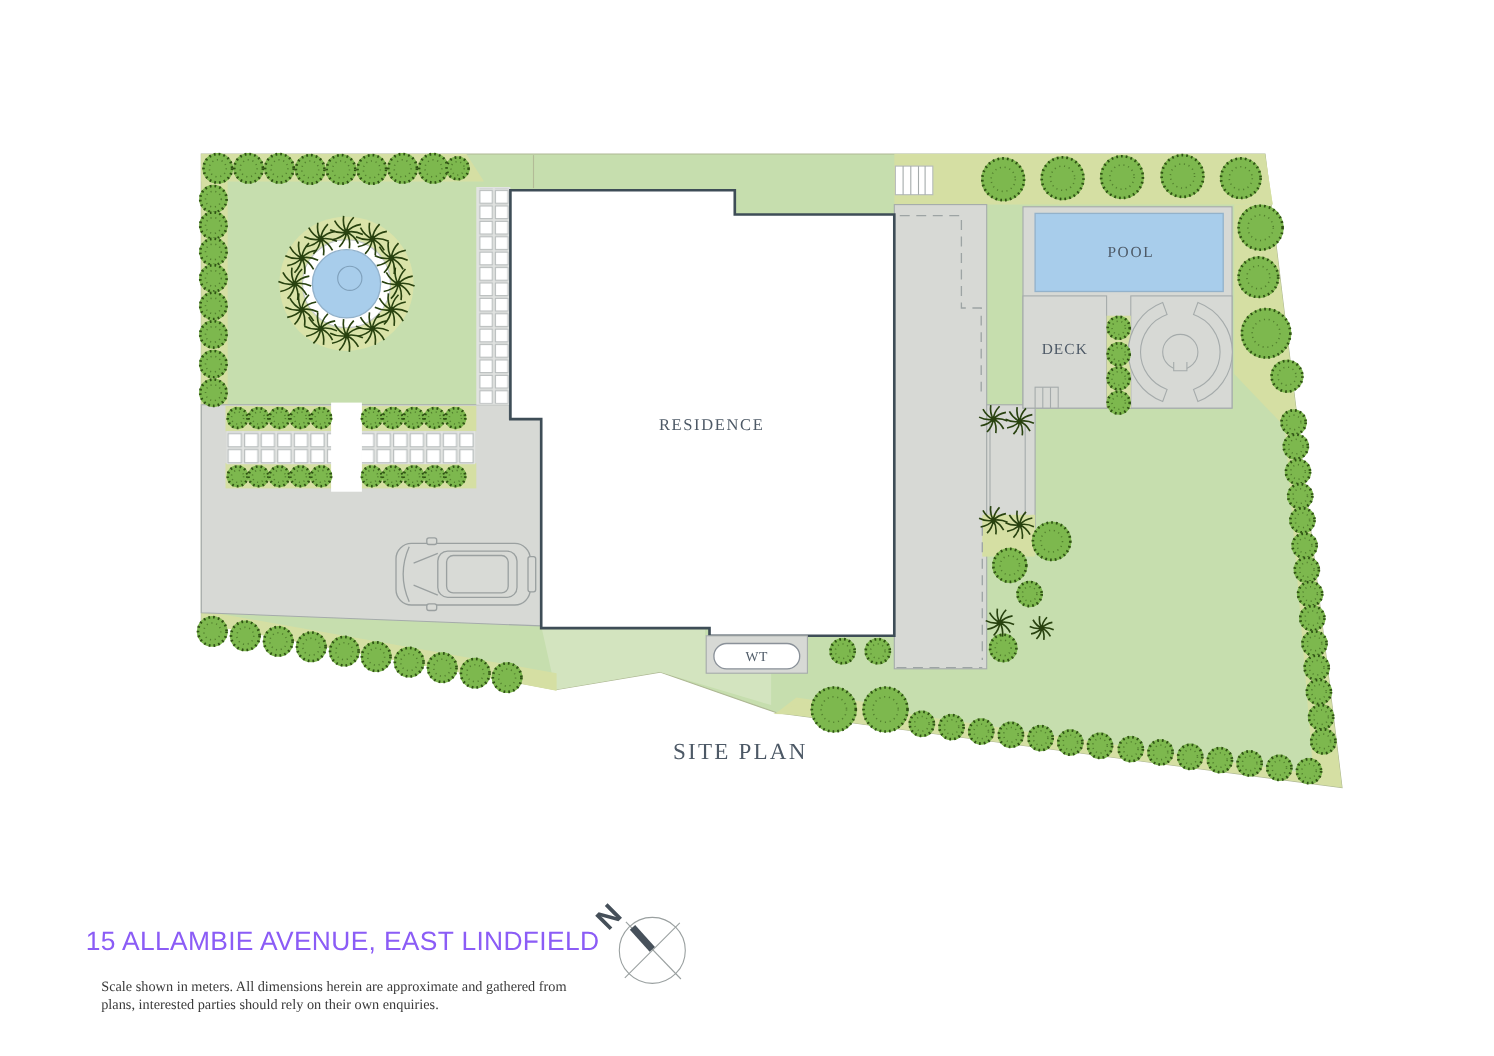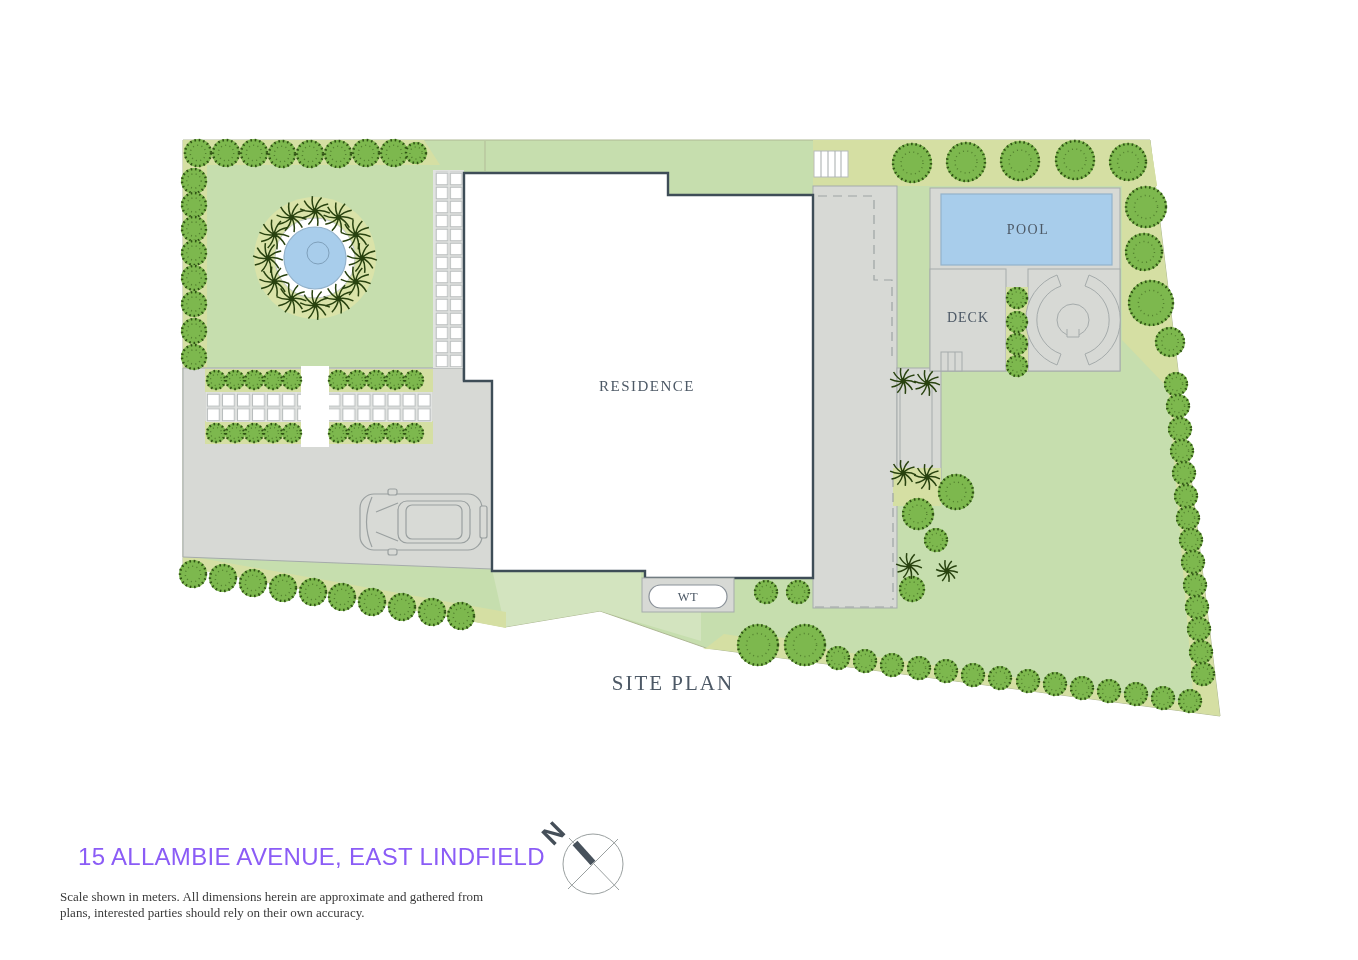--- a/index.html
+++ b/index.html
@@ -24,21 +24,21 @@
   .carstroke  {fill:none;stroke:#9aa0a0;stroke-width:1.2;}
   text.label  {fill:var(--c-label-text,#4d5966);font-family:"Liberation Serif",serif;}
   .compass-line{stroke:#9aa0a0;stroke-width:1;fill:none;}
   .needle     {stroke:#47515b;stroke-width:6.5;}
   .northtxt   {fill:#454f59;font-family:"Liberation Sans",sans-serif;font-weight:bold;}
   
   #footer{position:absolute;left:60px;top:825px;color:#3d3d3d;}
   #footer h1{margin:18px;font-size:24px;font-weight:normal;letter-spacing:.3px;
              font-family:Liberation Sans, sans-serif;color:#8b5cf6;}
   #footer .disc{margin-top:9px;font-size:13px;line-height:15.5px;color:#3a3a3a;
-                font-family:"Liberation Serif",serif;white-space:nowrap;}
+                font-family:"Liberation Serif",serif;white-space:nowrap;margin-left:32px;}
 </style>
 </head>
 <body>
 
 <div id="page">
 <svg id="plan-svg" width="1358" height="960" viewBox="0 0 1358 960">
   <defs>
     <pattern id="ph" x="206" y="393" width="15.05" height="14.5" patternUnits="userSpaceOnUse">
       <rect x="1.4" y="1.2" width="12" height="12" fill="#ffffff" stroke="#b6bbbb"></rect>
     </pattern>
@@ -710,16 +710,16 @@
     <line class="compass-line" x1="618" y1="839" x2="568" y2="889"></line>
     <line class="needle" x1="575" y1="843" x2="593" y2="863"></line>
     <text class="northtxt" x="544" y="843" font-size="27" transform="rotate(-45 553 834)">N</text>
   </g>
 </svg>
 
 <div id="footer">
   <h1>15 ALLAMBIE AVENUE, EAST LINDFIELD</h1>
   <div class="disc">
     <div>Scale shown in meters. All dimensions herein are approximate and gathered from</div>
-    <div>plans, interested parties should rely on their own accuracy.</div>
+    <div>plans, interested parties should rely on their own enquiries.</div>
   </div>
 </div>
 </div>
 
 </body></html>

